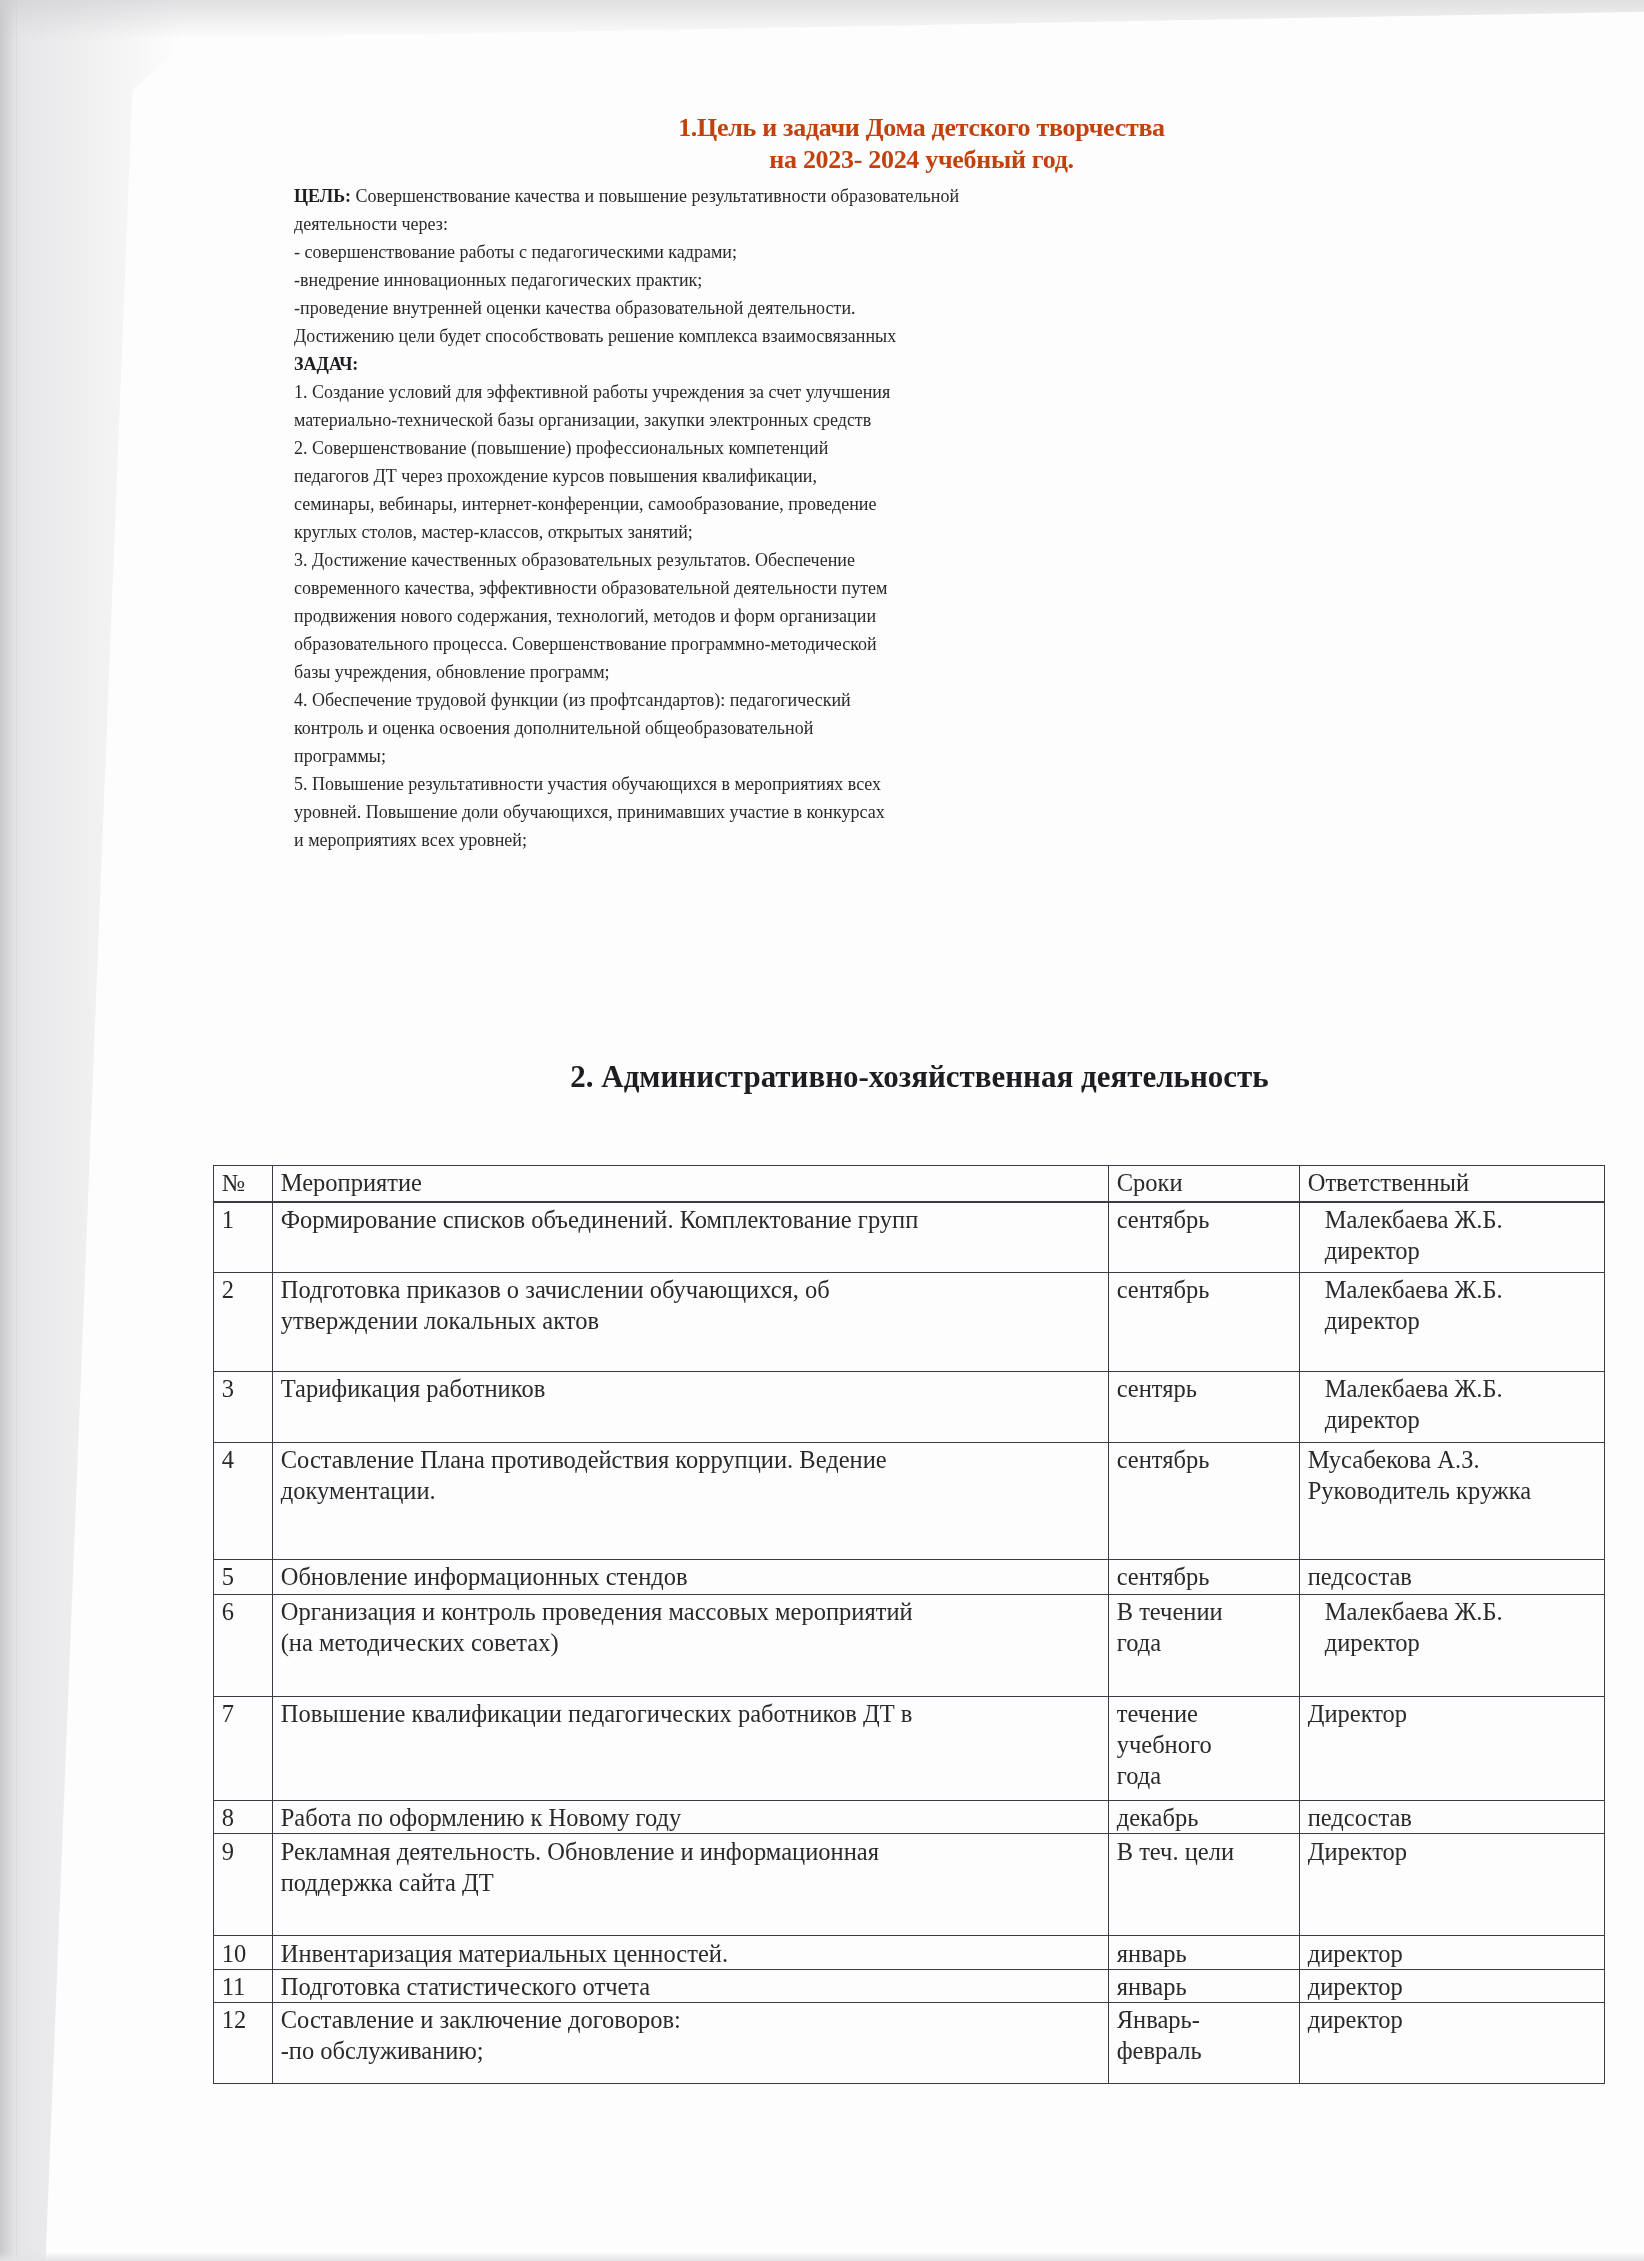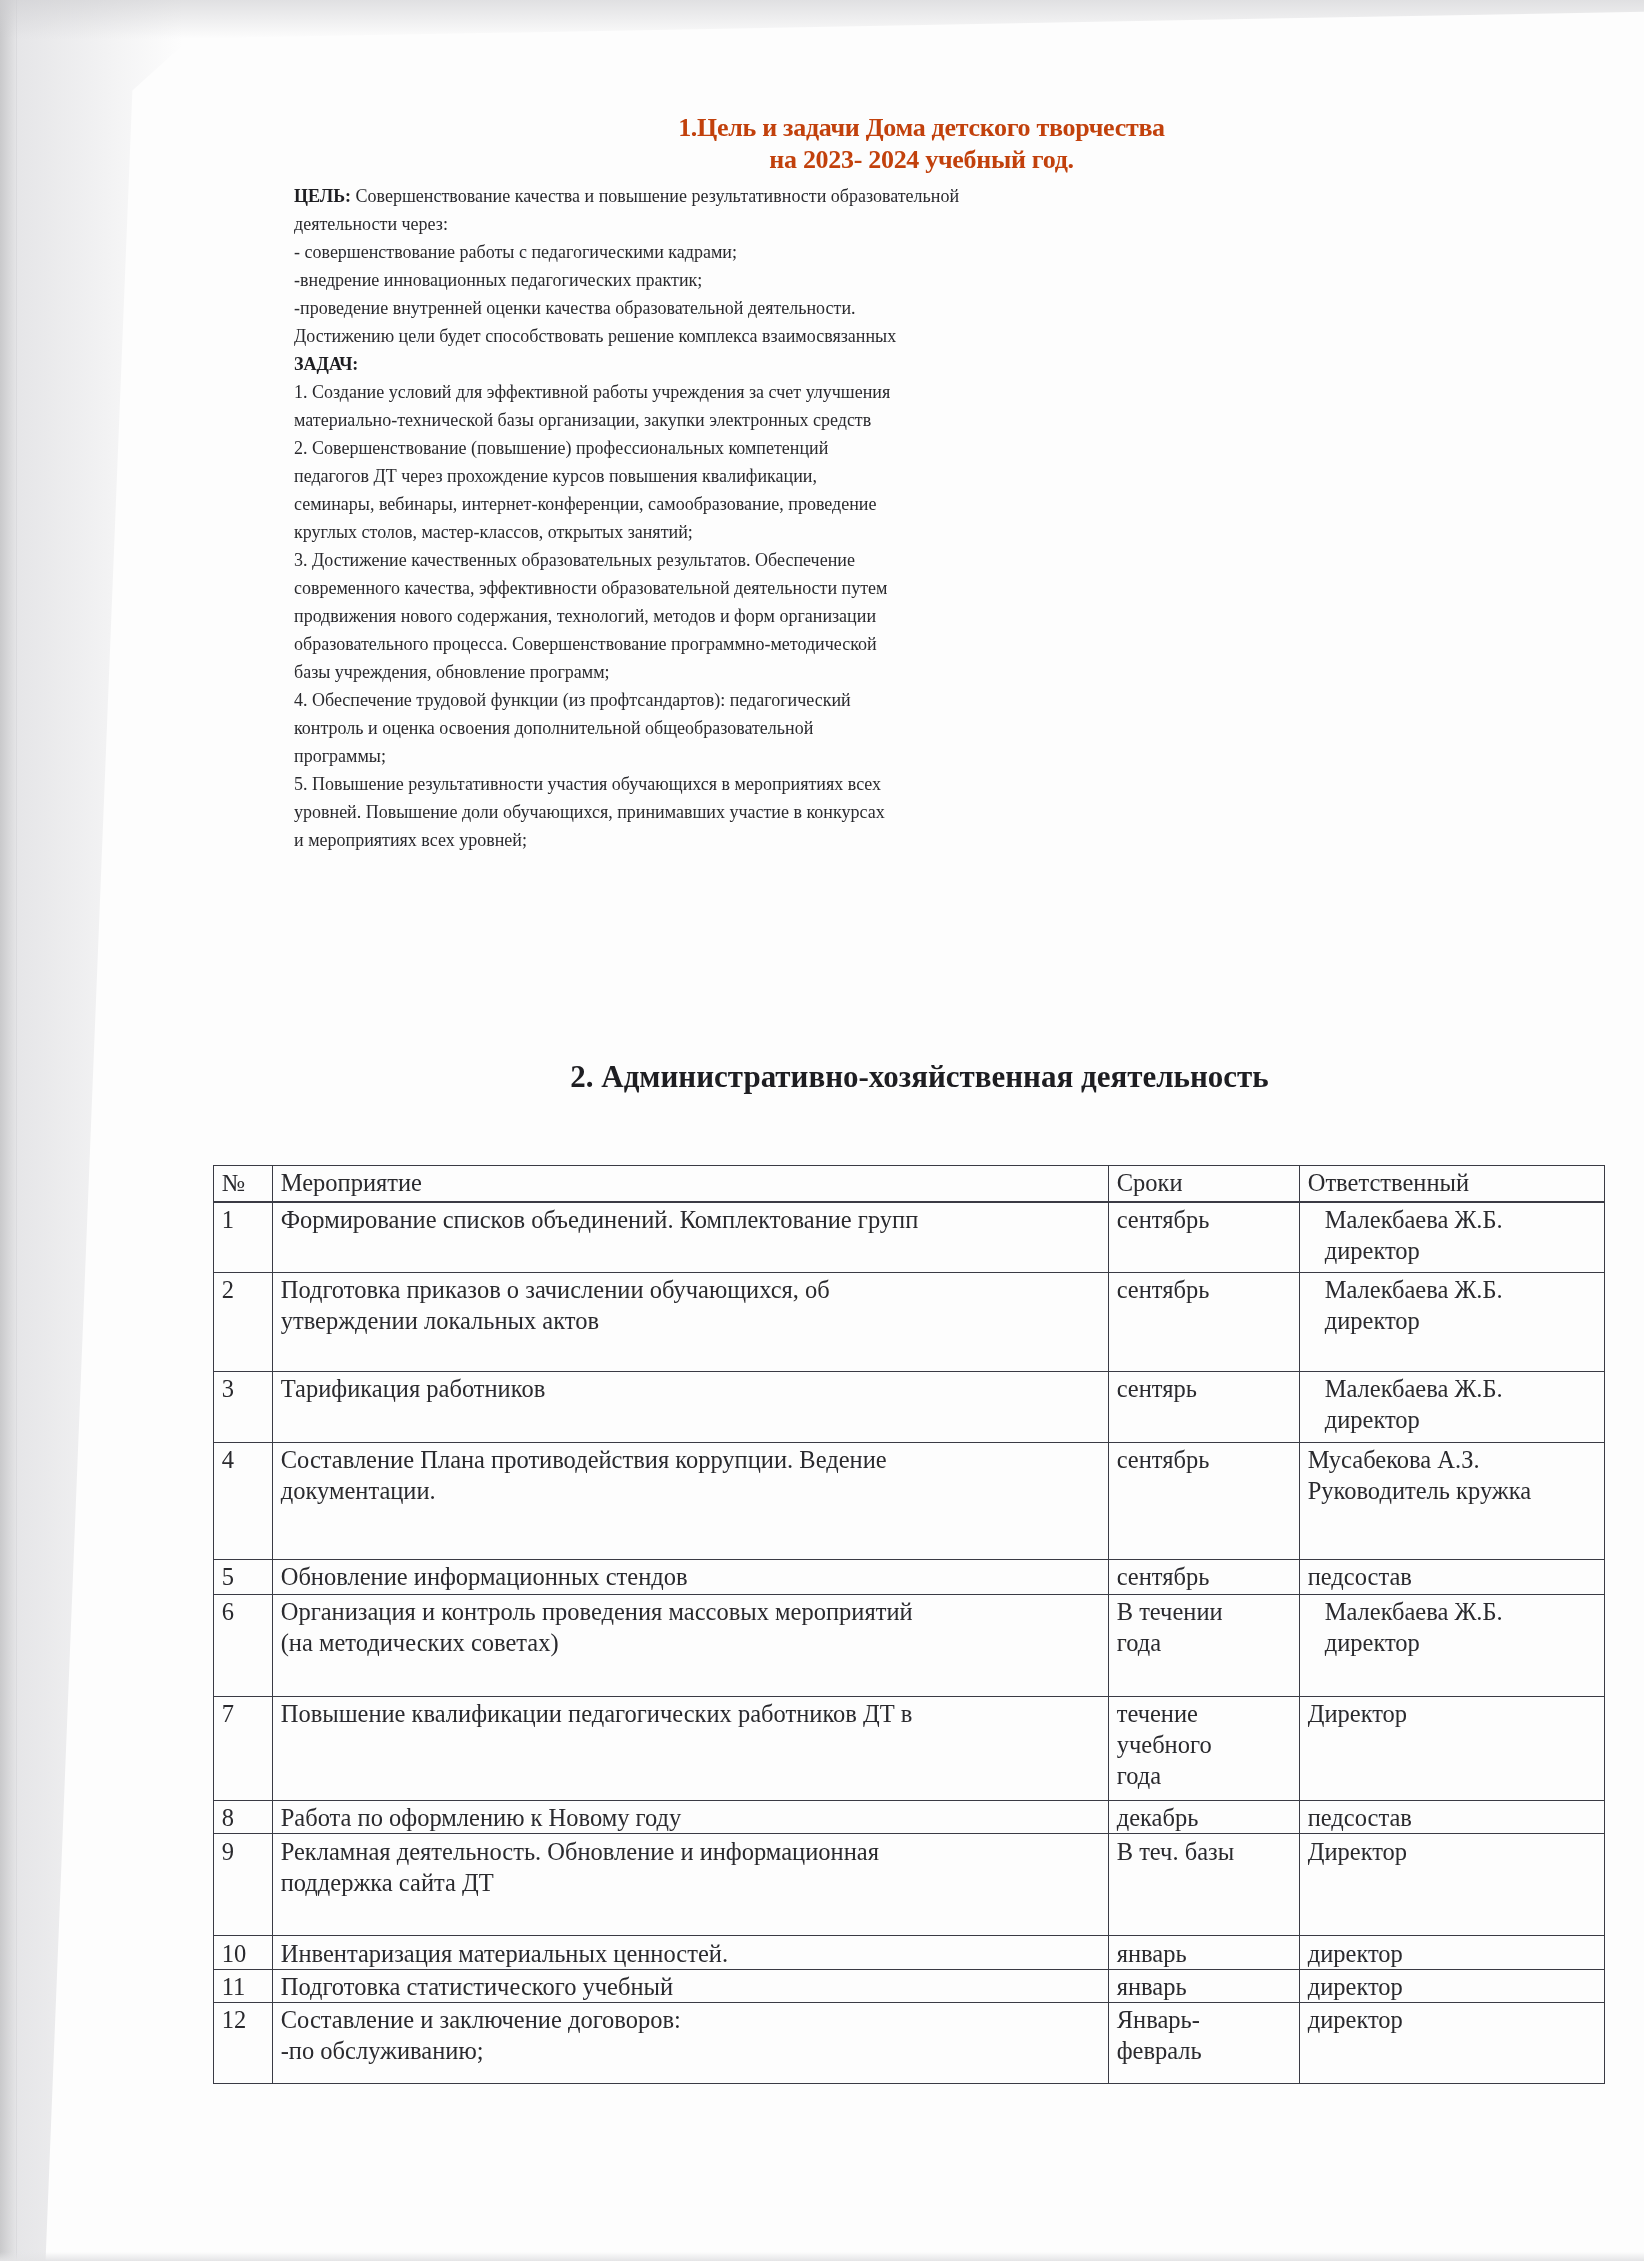--- a/index.html
+++ b/index.html
@@ -247,21 +247,21 @@
       </tr>
       <tr style="height: 102px;">
         <td>
           <span class="cell-line">9</span>
         </td>
         <td>
           <span class="cell-line">Рекламная деятельность. Обновление и информационная</span>
           <span class="cell-line">поддержка сайта ДТ</span>
         </td>
         <td>
-          <span class="cell-line">В теч. базы</span>
+          <span class="cell-line">В теч. цели</span>
         </td>
         <td>
           <span class="cell-line">Директор</span>
         </td>
       </tr>
       <tr style="height: 33px;">
         <td>
           <span class="cell-line">10</span>
         </td>
         <td>
@@ -272,21 +272,21 @@
         </td>
         <td>
           <span class="cell-line">директор</span>
         </td>
       </tr>
       <tr style="height: 33px;">
         <td>
           <span class="cell-line">11</span>
         </td>
         <td>
-          <span class="cell-line">Подготовка статистического учебный</span>
+          <span class="cell-line">Подготовка статистического отчета</span>
         </td>
         <td>
           <span class="cell-line">январь</span>
         </td>
         <td>
           <span class="cell-line">директор</span>
         </td>
       </tr>
       <tr style="height: 81px;">
         <td>

